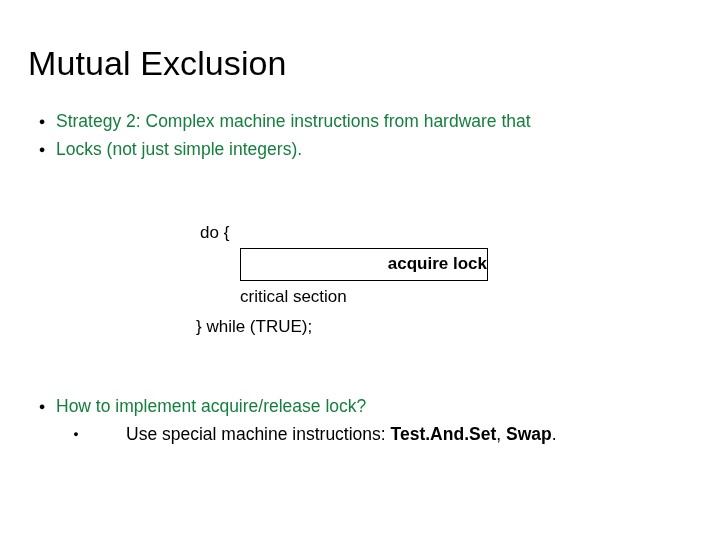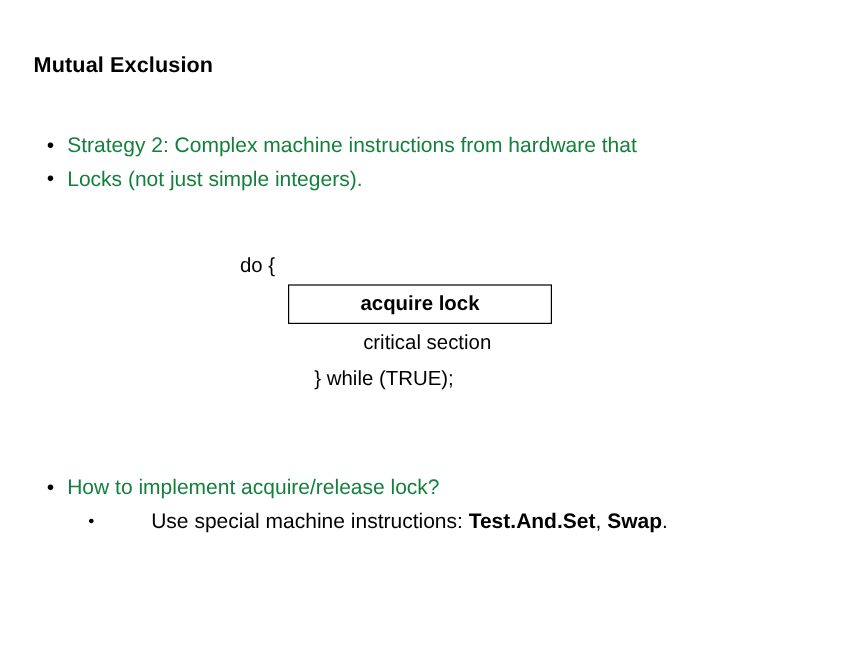--- a/index.html
+++ b/index.html
@@ -17,22 +17,22 @@
   .slide {
     position: relative;
     width: 720px;
     height: 540px;
     box-sizing: border-box;
   }
   .slide-title {
     position: absolute;
     left: 28px;
     top: 44px;
-    font-size: 18px;
-    font-weight: 700;
+    font-size: 34px;
+    font-weight: 400;
     letter-spacing: 0.1px;
     color: #000000;
     white-space: nowrap;
   }
   .bullet-list {
     position: absolute;
     left: 28px;
     top: 108px;
     width: 664px;
   }
@@ -55,48 +55,48 @@
     color: #15803d;
   }
   .bullet-text .line {
     display: block;
     white-space: nowrap;
   }
 
   .code-block {
     position: absolute;
     left: 196px;
-    top: 208px;
+    top: 219px;
     width: 340px;
     font-size: 17px;
     line-height: 28px;
   }
   .code-line {
     white-space: nowrap;
   }
   .code-line.left {
     text-align: left;
   }
   .code-line.center {
-    text-align: center;
+    text-align: left;
   }
   .boxed {
     display: block;
     border: 1px solid #000000;
     box-sizing: border-box;
     font-weight: bold;
-    text-align: center;
+    text-align: right;
     padding: 1px 0 2px 0;
     margin: 1px 15px;
-    width: 220px;
+    width: 248px;
     margin-left: 44px;
   }
   .center-text {
     display: block;
-    text-align: center;
+    text-align: left;
     width: 232px;
     margin-left: 44px;
     padding: 1px 0 2px 0;
   }
   .do-line {
     padding-left: 4px;
   }
   .while-line {
     padding-left: 0px;
     text-align: center;

